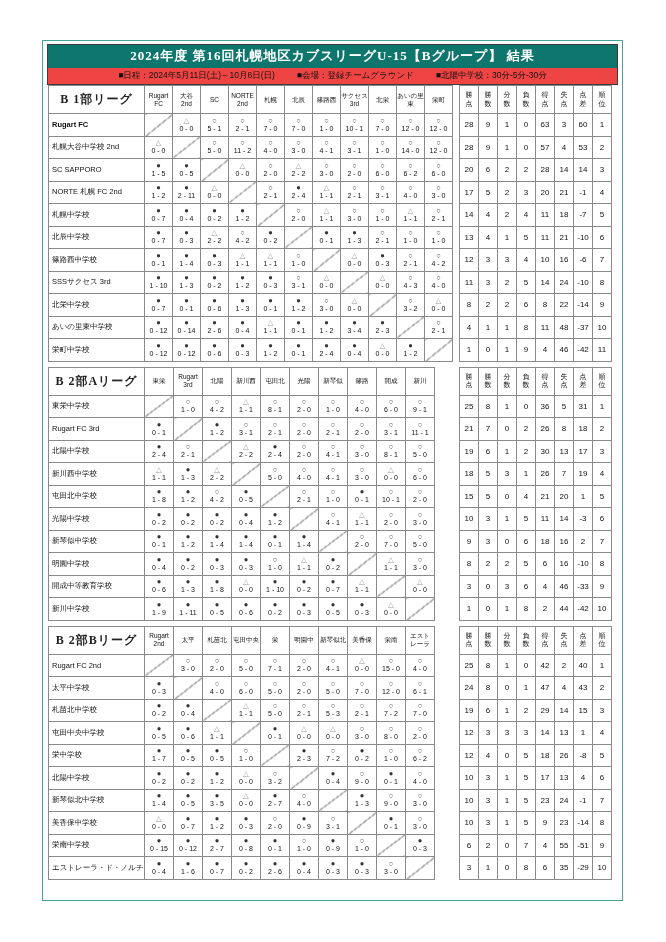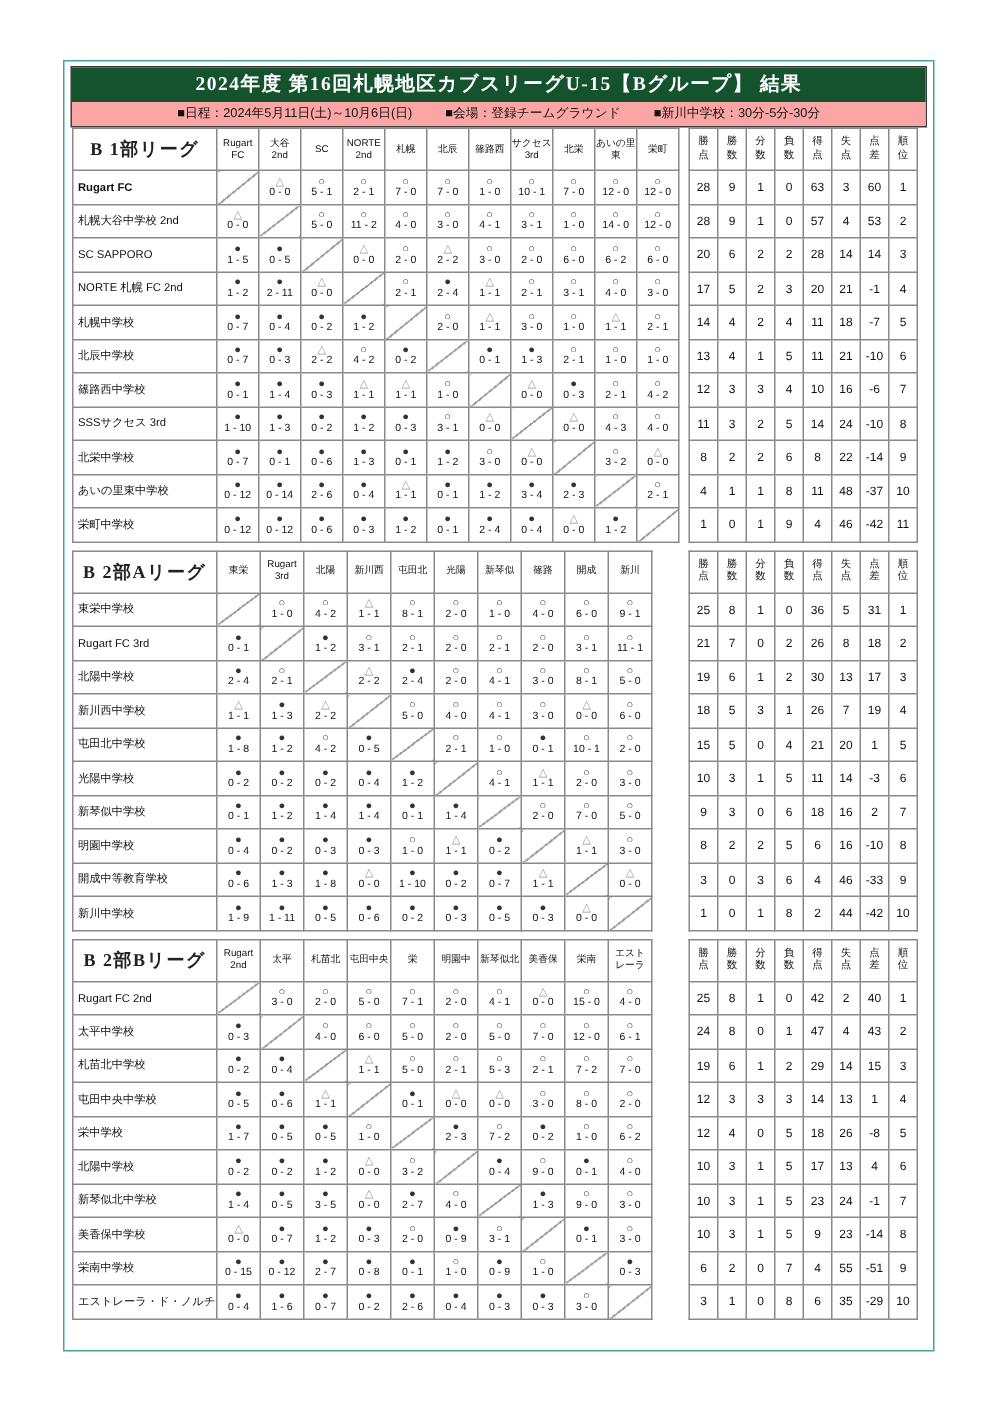--- a/index.html
+++ b/index.html
@@ -1,20 +1,20 @@
 <!DOCTYPE html>
 <html><head>
 <meta charset="utf-8">
 <style>
   html,body{margin:0;padding:0;background:#fff;}
   body{width:666px;height:942px;position:relative;font-family:"Liberation Sans",sans-serif;color:#222;}
   .frame{position:absolute;left:42px;top:40px;width:581px;height:861px;border:1px solid #45a49c;background:#fff;box-sizing:border-box;padding:2px 3px;}
   .header-box{border:1px solid #3c3c3c;margin:1px 1px 0 1px;}
-  .title-bar{background:#14532d;color:#fff;text-align:center;font-family:"Liberation Serif",serif;font-weight:bold;font-size:13px;letter-spacing:1px;padding:2px 0 3px;}
-  .info-bar{display:flex;justify-content:center;gap:22px;font-size:8.5px;padding:2px 0;background:#fca5a5;color:#111;}
+  .title-bar{background:#0f766e;color:#fff;text-align:center;font-family:"Liberation Serif",serif;font-weight:bold;font-size:13px;letter-spacing:1px;padding:2px 0 3px;}
+  .info-bar{display:flex;justify-content:center;gap:22px;font-size:8.5px;padding:2px 0;background:#ef4444;color:#111;}
   .date-line{text-align:right;font-size:9px;padding:2px 6px 2px 0;color:#111;}
   .league{display:flex;align-items:flex-start;margin:0 0 5px 2px;}
   table{border-collapse:collapse;table-layout:fixed;}
   .matrix,.stats{border:1.5px solid #4d4d4d;}
   td,th{border:1px solid #8a8a8a;padding:0;font-weight:normal;overflow:hidden;}
   tr.hdr{height:28px;}
   tr.row{height:22.5px;}
   .league-title{font-family:"Liberation Serif",serif;font-weight:bold;font-size:12px;text-align:center;letter-spacing:1px;}
   .col-head{font-size:6.5px;line-height:1.2;text-align:center;white-space:pre-line;color:#111;}
   .team-name{font-size:7.5px;text-align:left;padding-left:3px;white-space:nowrap;color:#111;}
@@ -30,21 +30,21 @@
 </style>
 </head>
 <body>
 
 <div class="frame">
   <div class="header-box">
     <div class="title-bar">2024年度 第16回札幌地区カブスリーグU-15【Bグループ】 結果</div>
     <div class="info-bar">
       <span>■日程：2024年5月11日(土)～10月6日(日)</span>
       <span>■会場：登録チームグラウンド</span>
-      <span>■新川中学校：30分-5分-30分</span>
+      <span>■北陽中学校：30分-5分-30分</span>
     </div>
   </div>
   <div>
       <div class="league">
         <table class="matrix">
           <colgroup>
             <col style="width: 96px;">
             <col style="width: 28px;">
             <col style="width: 28px;">
             <col style="width: 28px;">

